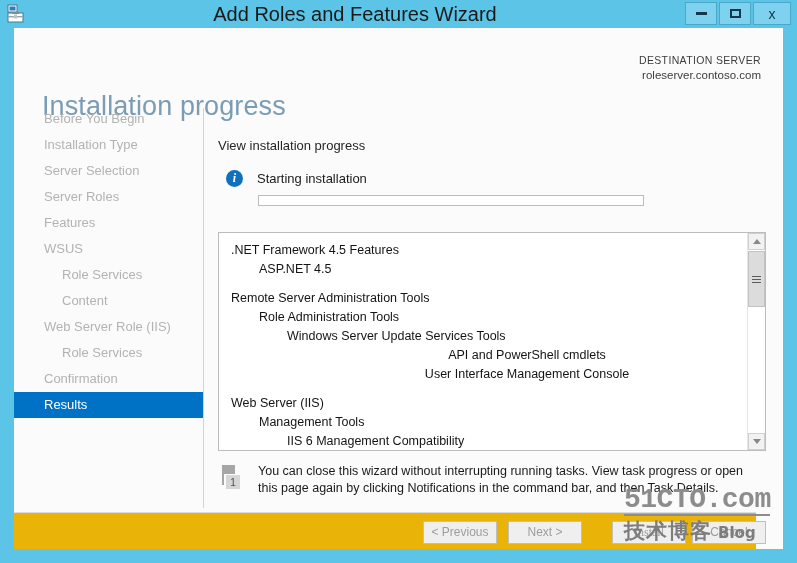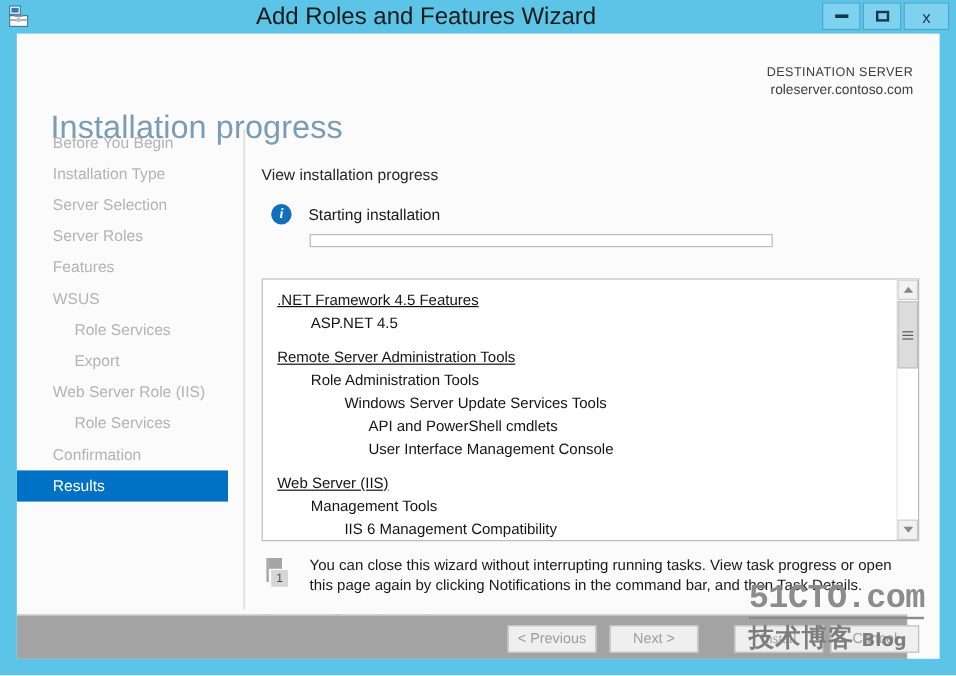--- a/index.html
+++ b/index.html
@@ -115,21 +115,21 @@
     padding-left: 30px;
     font-size: 13px;
     color: #b3b3b3;
     white-space: nowrap;
     box-sizing: border-box;
   }
   .nav-item.indent { padding-left: 48px; }
   .nav-item.active {
     background: #0072c6;
     color: #ffffff;
-    width: 176px;
+    width: 190px;
   }
   #sidebar-divider {
     position: absolute;
     left: 189px; top: 80px;
     width: 1px; height: 400px;
     background: #d3d3d3;
   }
 
   
   #content {
@@ -197,24 +197,24 @@
     padding: 8px 0 0 12px;
     overflow: hidden;
   }
   .list-row {
     height: 19px;
     line-height: 19px;
     font-size: 12.5px;
     color: #141414;
     white-space: nowrap;
   }
-  .list-row.lvl0 { padding-left: 0px; text-decoration: underline; }
+  .list-row.lvl0 { padding-left: 0px; }
   .list-row.lvl1 { padding-left: 28px; }
   .list-row.lvl2 { padding-left: 56px; }
-  .list-row.lvl3 { padding-left: 76px; }
+  .list-row.lvl3 { padding-left: 76px; text-align: center; }
   .list-row.spacer { height: 10px; }
 
   
   #scrollbar {
     width: 17px;
     background: #ffffff;
     border-left: 1px solid #e6e6e6;
     position: relative;
     flex: 0 0 17px;
   }
@@ -307,21 +307,21 @@
     color: #2e7ca8;
     text-decoration: none;
     cursor: pointer;
   }
 
   
   #footer {
     position: absolute;
     left: 14px; top: 512px;
     width: 742px; height: 37px;
-    background: #a3a3a3;
+    background: #eab308;
     border-top: 1px solid #dcdcdc;
     box-sizing: border-box;
   }
   .wiz-btn {
     position: absolute;
     top: 8px;
     height: 23px;
     width: 74px;
     background: #efefef;
     border: 1px solid #bfbfbf;
@@ -419,21 +419,21 @@
     </div>
 
     <div id="sidebar">
         <div class="nav-item">Before You Begin</div>
         <div class="nav-item">Installation Type</div>
         <div class="nav-item">Server Selection</div>
         <div class="nav-item">Server Roles</div>
         <div class="nav-item">Features</div>
         <div class="nav-item">WSUS</div>
         <div class="nav-item indent">Role Services</div>
-        <div class="nav-item indent">Export</div>
+        <div class="nav-item indent">Content</div>
         <div class="nav-item">Web Server Role (IIS)</div>
         <div class="nav-item indent">Role Services</div>
         <div class="nav-item">Confirmation</div>
         <div class="nav-item active">Results</div>
       </div>
     <div id="sidebar-divider"></div>
 
     <div id="content">
 
       <div id="view-progress-label">View installation progress</div>

